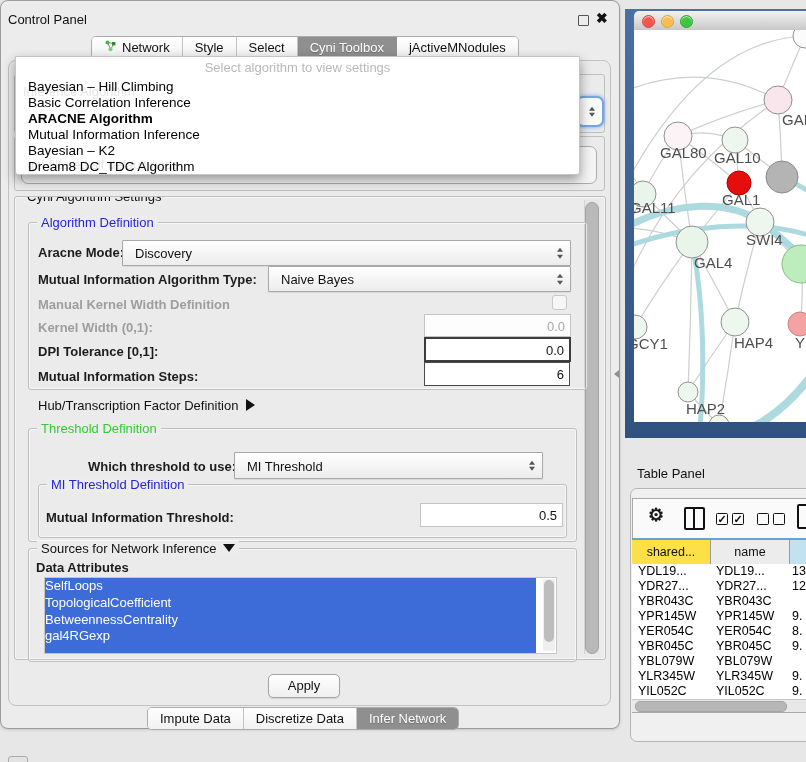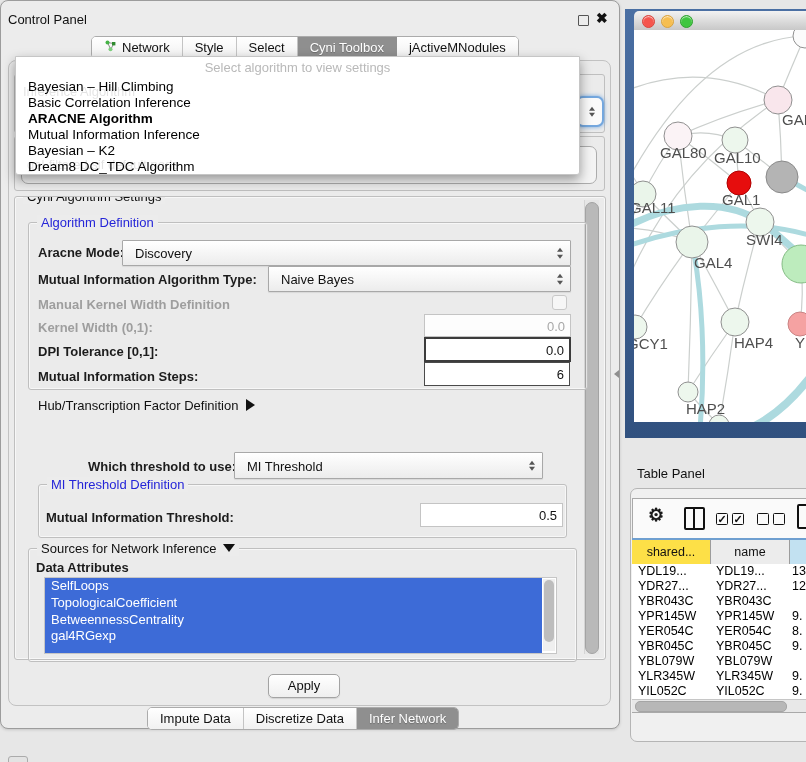--- a/index.html
+++ b/index.html
@@ -83,21 +83,21 @@
   .field.focus2{border:1.5px solid #4A4A4A;}
 
   #kernel-checkbox{left:552px;top:295px;width:13px;height:13px;border:1px solid #C8C8C8;border-radius:3px;background:#F6F6F6;}
 
   .tri-right{display:inline-block;width:0;height:0;border-top:6px solid transparent;border-bottom:6px solid transparent;border-left:9px solid #111;vertical-align:-1px;margin-left:8px;}
   .tri-down{display:inline-block;width:0;height:0;border-left:6px solid transparent;border-right:6px solid transparent;border-top:8px solid #111;vertical-align:1px;margin-left:6px;}
   #hub-row{left:38px;top:398px;font-size:13px;color:#111;font-weight:normal;}
 
   #attr-title{left:36px;top:560px;}
   #attr-list{left:44px;top:577px;width:511px;height:75px;background:#FFF;border:1px solid #C6C6C6;overflow:hidden;}
-  #attr-list .attr-item{height:16.8px;line-height:16.8px;background:#3D6BD7;color:#FFF;font-size:13px;padding-left:6px;width:491px;}
+  #attr-list .attr-item{height:16.8px;line-height:16.8px;background:#3D6BD7;color:#FFF;font-size:13px;width:491px;}
   #attr-list .attr-item.partial{height:9px;}
   #attr-scroll{position:absolute;right:1px;top:1px;width:12px;height:72px;background:#EFEFEF;}
   #attr-thumb{position:absolute;left:1px;top:1px;width:10px;height:62px;background:#BDBDBD;border-radius:5px;}
 
   #apply-btn{left:268px;top:674px;width:70px;height:22px;background:linear-gradient(#FFFFFF,#EFEFEF);
              border:1px solid #A3A3A3;border-radius:5px;text-align:center;font-size:13px;line-height:22px;color:#111;
              box-shadow:0 1px 1px rgba(0,0,0,.1);}
 
   
   #divider-handle{left:614px;top:370px;width:0;height:0;border-top:4px solid transparent;border-bottom:4px solid transparent;border-right:5px solid #8F8F8F;}
@@ -221,20 +221,23 @@
   <div class="field focus" style="left:424px;top:337px;width:143px;height:21px;">
     <span class="fval">0.0</span>
   </div>
   <span class="lbl" style="left:38px;top:369px;">Mutual Information Steps:</span>
   <div class="field focus2" style="left:424px;top:362px;width:144px;height:22px;">
     <span class="fval">6</span>
   </div>
 
   <div class="abs" id="hub-row"><span>Hub/Transcription Factor Definition</span><span class="tri-right"></span></div>
 
+  <div class="group" id="th-group">
+    <span class="legend green">Threshold Definition</span>
+  </div>
   <span class="lbl" style="left:88px;top:459px;">Which threshold to use:</span>
   <div class="combo" style="left:234px;top:452px;width:307px;height:25px;">
     <span class="cval">MI Threshold</span>
     <span class="stp">
         <i class="u"></i>
         <i class="d"></i>
       </span>
   </div>
   <div class="group" id="mi-group">
     <span class="legend blue">MI Threshold Definition</span>

